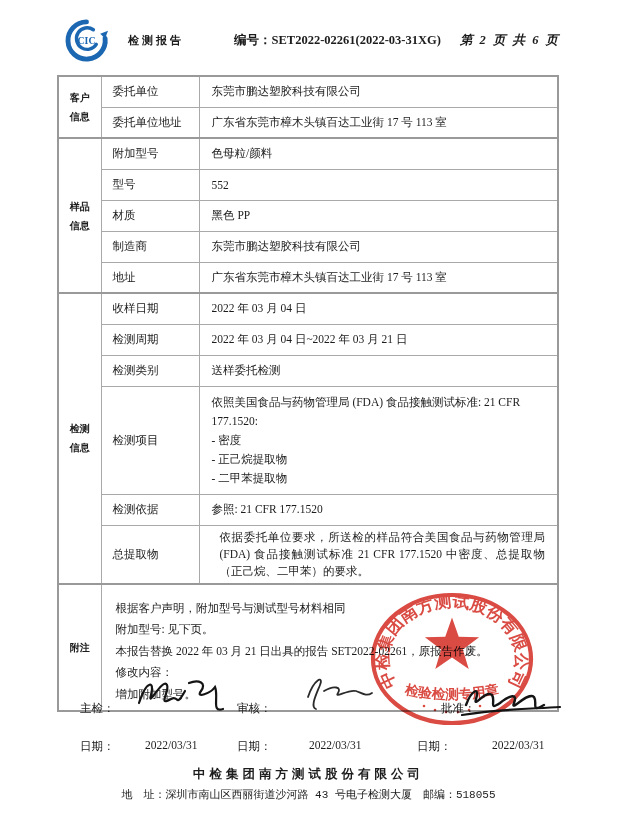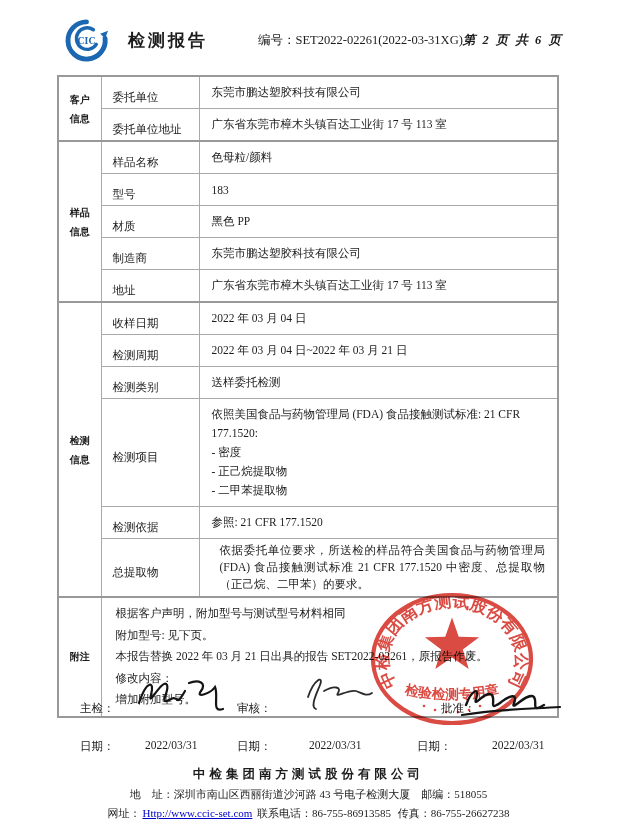--- a/index.html
+++ b/index.html
@@ -3,57 +3,57 @@
 <meta charset="utf-8">
 <style>
   html,body{margin:0;padding:0;background:#ffffff;}
   .page{
     position:relative;width:617px;height:840px;background:#fff;overflow:hidden;
     font-family:"Liberation Serif","DejaVu Serif",serif;color:#1c1c1c;
   }
   
   .hdr{position:absolute;top:14px;left:63px;right:57px;height:52px;display:flex;align-items:center;}
   .logo{width:47px;height:47px;flex:0 0 auto;}
-  .hdr-title{font-weight:bold;font-size:17px;letter-spacing:3px;margin-left:18px;white-space:nowrap;}
-  .hdr-no{font-weight:normal;font-size:12.5px;margin-left:50px;white-space:nowrap;}
+  .hdr-title{font-weight:bold;font-size:11px;letter-spacing:3px;margin-left:18px;white-space:nowrap;}
+  .hdr-no{font-weight:bold;font-size:12.5px;margin-left:50px;white-space:nowrap;}
   .hdr-page{font-weight:bold;font-size:12.5px;margin-left:auto;letter-spacing:2px;white-space:nowrap;font-style:italic;}
   
   .report-table{
     position:absolute;top:75px;left:57px;width:502px;
     border-collapse:collapse;table-layout:fixed;font-size:11.5px;
   }
   .report-table th,.report-table td{border:1px solid #a9a9a9;vertical-align:middle;}
   .report-table tr.sec-start>th,.report-table tr.sec-start>td{border-top:2px solid #999;}
   .report-table{border:2px solid #999;}
   th.sec{width:43px;font-weight:bold;font-size:10px;text-align:center;line-height:1.9;padding:10px;}
-  td.lbl{width:98px;font-weight:normal;text-align:left;padding:13px 4px 3px 11px;}
+  td.lbl{width:98px;font-weight:normal;text-align:left;padding:3px 4px 3px 11px;}
   td.val{text-align:left;padding:3px 8px 3px 12px;}
   tr.single{height:31px;}
   .ml div{line-height:19px;}
   td.proj{padding:6px 4px 6px 12px;}
   .concl{line-height:17px;text-align:justify;padding-right:4px;margin-left:8px;}
-  td.note-cell{padding:5px 8px 5px 14px;}
+  td.note-cell{padding:13px 8px 5px 14px;}
   .note-lines div{line-height:21.5px;}
   
   .sign-area{position:absolute;top:663px;left:12px;width:617px;height:100px;}
   .sign-area span{position:absolute;font-size:11.5px;white-space:nowrap;}
   .role1{left:68px;top:38px;} .role2{left:225px;top:38px;} .role3{left:407px;top:38px;margin-left:22px;}
   .dl1{left:68px;top:76px;} .dv1{left:133px;top:76px;}
   .dl2{left:225px;top:76px;} .dv2{left:297px;top:76px;}
   .dl3{left:405px;top:76px;} .dv3{left:480px;top:76px;}
   .sig{position:absolute;}
   .sig1{left:115px;top:6px;width:118px;height:50px;}
   .sig2{left:278px;top:4px;width:100px;height:46px;}
   .sig3{left:446px;top:16px;width:108px;height:44px;z-index:7;}
   
   .stamp{position:absolute;left:366px;top:588px;width:172px;height:142px;opacity:.9;mix-blend-mode:multiply;z-index:5;}
   
   .footer{position:absolute;top:766px;left:0;width:617px;text-align:center;}
   .f-company{font-weight:bold;font-size:12.5px;letter-spacing:4px;}
-  .f-line{font-size:11px;margin-top:4px;white-space:nowrap;}
+  .f-line{font-size:11px;margin-top:4px;white-space:nowrap;font-family:Liberation Mono, monospace;}
   .f-link{color:#0000cc;text-decoration:underline;}
   .f-seg{margin:0 2px;}
 </style>
 </head>
 <body>
 
 <div class="page">
 
   <div class="hdr">
     <svg class="logo" viewBox="0 0 48 48">
@@ -80,26 +80,26 @@
       <td class="lbl">委托单位</td>
       <td class="val">东莞市鹏达塑胶科技有限公司</td>
     </tr>
     <tr class="single">
       <td class="lbl">委托单位地址</td>
       <td class="val">广东省东莞市樟木头镇百达工业街 17 号 113 室</td>
     </tr>
 
     <tr class="single sec-start">
       <th class="sec" rowspan="5">样品信息</th>
-      <td class="lbl">样品名称</td>
+      <td class="lbl">附加型号</td>
       <td class="val">色母粒/颜料</td>
     </tr>
     <tr class="single">
       <td class="lbl">型号</td>
-      <td class="val">183</td>
+      <td class="val">552</td>
     </tr>
     <tr class="single">
       <td class="lbl">材质</td>
       <td class="val">黑色 PP</td>
     </tr>
     <tr class="single">
       <td class="lbl">制造商</td>
       <td class="val">东莞市鹏达塑胶科技有限公司</td>
     </tr>
     <tr class="single">
@@ -201,20 +201,15 @@
         <circle cx="-6" cy="53" r="1.3"></circle>
       <circle cx="6" cy="53" r="1.3"></circle>
         <circle cx="17" cy="51" r="1.3"></circle>
         <circle cx="28" cy="47" r="1.3"></circle>
     </g>
   </svg>
 
   <div class="footer">
     <div class="f-company">中检集团南方测试股份有限公司</div>
     <div class="f-line">地　址：深圳市南山区西丽街道沙河路 43 号电子检测大厦　邮编：518055</div>
-    <div class="f-line">
-      <span class="f-seg">网址：</span><a class="f-link" href="#">Http://www.ccic-set.com</a>
-      <span class="f-seg">联系电话：86-755-86913585</span>
-      <span class="f-seg">传真：86-755-26627238</span>
-    </div>
   </div>
 
 </div>
 
 </body></html>

